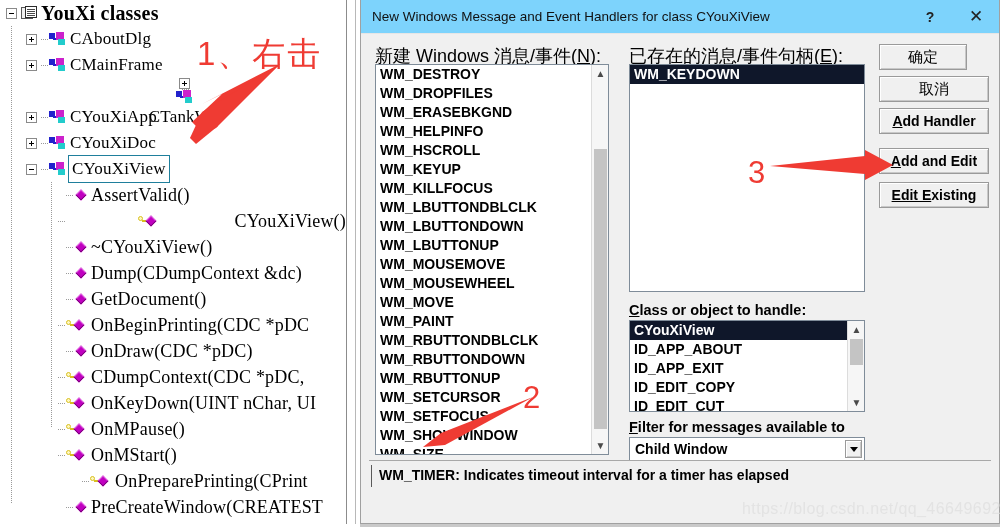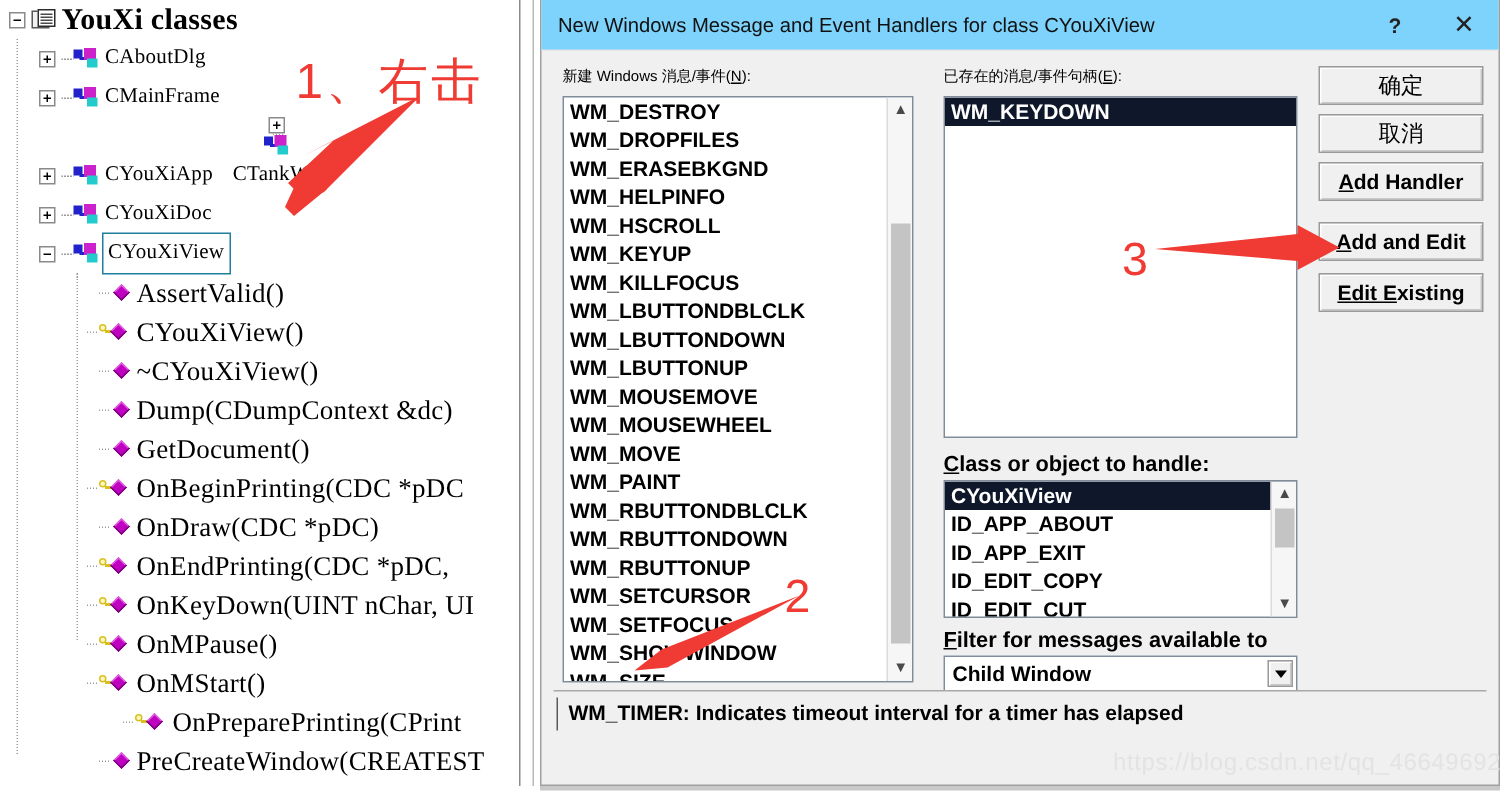--- a/index.html
+++ b/index.html
@@ -27,21 +27,21 @@
   .trow {
     position: relative;
     height: 26px;
     line-height: 26px;
     display: flex;
     align-items: center;
     white-space: nowrap;
   }
   .tlabel { font-family: "Liberation Serif", serif; letter-spacing: .2px; }
   .root .tlabel { font-size: 20px; font-weight: 700; }
-  .cls .tlabel { font-size: 14px; }
+  .cls .tlabel { font-size: 17px; }
   .mem .tlabel { font-size: 18px; }
 
   
   .exp {
     flex: 0 0 auto;
     width: 11px; height: 11px;
     border: 1px solid #8a8a8a;
     background: #fff;
     position: relative;
     margin-right: 4px;
@@ -134,21 +134,21 @@
   #helpbtn { right:46px; font-weight:700; font-size:14px; }
   #closebtn { right:0; font-size:17px; }
 
   .dlabel {
     position:absolute;
     font-family:"Liberation Sans", sans-serif;
     font-size:14.5px; color:#000; font-weight:700;
     white-space:nowrap;
   }
   .dlabel .u { text-decoration: underline; }
-  .dlabel.cn { font-weight:400; font-size:10px; }
+  .dlabel.cn { font-weight:400; font-size:18px; }
 
   
   .lbox {
     position:absolute;
     background:#ffffff;
     border:1px solid #7f8c99;
     overflow:hidden;
   }
   .lbox .inner { position:absolute; left:0; top:0; right:0; bottom:0; overflow:hidden; }
   .litem {
@@ -324,80 +324,80 @@
           </span>
           <span class="tlabel selbox">CYouXiView</span>
         </div>
         <div class="trow mem" style="padding-left:66px;">
           <span class="dots"></span>
           <span class="ico ico-mem">
             <span class="diamond"></span>
           </span>
           <span class="tlabel">AssertValid()</span>
         </div>
+        <div class="trow mem" style="padding-left:58px;justify-content:space-between;">
+          <span class="dots"></span>
+          <span class="ico ico-key">
+            <span class="key">
+              <span class="kh"></span>
+              <span class="kb"></span>
+            </span>
+            <span class="diamond"></span>
+          </span>
+          <span class="tlabel">CYouXiView()</span>
+        </div>
+        <div class="trow mem" style="padding-left:66px;">
+          <span class="dots"></span>
+          <span class="ico ico-mem">
+            <span class="diamond"></span>
+          </span>
+          <span class="tlabel">~CYouXiView()</span>
+        </div>
+        <div class="trow mem" style="padding-left:66px;">
+          <span class="dots"></span>
+          <span class="ico ico-mem">
+            <span class="diamond"></span>
+          </span>
+          <span class="tlabel">Dump(CDumpContext &amp;dc)</span>
+        </div>
+        <div class="trow mem" style="padding-left:66px;">
+          <span class="dots"></span>
+          <span class="ico ico-mem">
+            <span class="diamond"></span>
+          </span>
+          <span class="tlabel">GetDocument()</span>
+        </div>
         <div class="trow mem" style="padding-left:58px;">
           <span class="dots"></span>
           <span class="ico ico-key">
             <span class="key">
               <span class="kh"></span>
               <span class="kb"></span>
             </span>
             <span class="diamond"></span>
           </span>
-          <span class="tlabel">CYouXiView()</span>
-        </div>
-        <div class="trow mem" style="padding-left:66px;">
-          <span class="dots"></span>
-          <span class="ico ico-mem">
-            <span class="diamond"></span>
-          </span>
-          <span class="tlabel">~CYouXiView()</span>
-        </div>
-        <div class="trow mem" style="padding-left:66px;">
-          <span class="dots"></span>
-          <span class="ico ico-mem">
-            <span class="diamond"></span>
-          </span>
-          <span class="tlabel">Dump(CDumpContext &amp;dc)</span>
-        </div>
-        <div class="trow mem" style="padding-left:66px;">
-          <span class="dots"></span>
-          <span class="ico ico-mem">
-            <span class="diamond"></span>
-          </span>
-          <span class="tlabel">GetDocument()</span>
+          <span class="tlabel">OnBeginPrinting(CDC *pDC</span>
+        </div>
+        <div class="trow mem" style="padding-left:66px;">
+          <span class="dots"></span>
+          <span class="ico ico-mem">
+            <span class="diamond"></span>
+          </span>
+          <span class="tlabel">OnDraw(CDC *pDC)</span>
         </div>
         <div class="trow mem" style="padding-left:58px;">
           <span class="dots"></span>
           <span class="ico ico-key">
             <span class="key">
               <span class="kh"></span>
               <span class="kb"></span>
             </span>
             <span class="diamond"></span>
           </span>
-          <span class="tlabel">OnBeginPrinting(CDC *pDC</span>
-        </div>
-        <div class="trow mem" style="padding-left:66px;">
-          <span class="dots"></span>
-          <span class="ico ico-mem">
-            <span class="diamond"></span>
-          </span>
-          <span class="tlabel">OnDraw(CDC *pDC)</span>
-        </div>
-        <div class="trow mem" style="padding-left:58px;">
-          <span class="dots"></span>
-          <span class="ico ico-key">
-            <span class="key">
-              <span class="kh"></span>
-              <span class="kb"></span>
-            </span>
-            <span class="diamond"></span>
-          </span>
-          <span class="tlabel">OnEndPrinting(CDC *pDC,</span>
+          <span class="tlabel">CDumpContext(CDC *pDC,</span>
         </div>
         <div class="trow mem" style="padding-left:58px;">
           <span class="dots"></span>
           <span class="ico ico-key">
             <span class="key">
               <span class="kh"></span>
               <span class="kb"></span>
             </span>
             <span class="diamond"></span>
           </span>
@@ -536,21 +536,21 @@
       <span class="u">F</span><span>ilter for messages available to</span>
     </div>
     <div id="combo" style="left:268px; top:437px; width:236px; height:24px;">
       <div class="cval">Child Window</div>
       <div class="carrow">
           <div class="tri"></div>
         </div>
     </div>
 
     <div id="buttons">
-        <div class="dbtn cn" style="left:518px; top:44px; width:110px; height:26px;">确定</div>
+        <div class="dbtn cn" style="left:518px; top:44px; width:88px; height:26px;">确定</div>
         <div class="dbtn cn" style="left:518px; top:76px; width:110px; height:26px;">取消</div>
         <div class="dbtn" style="left:518px; top:108px; width:110px; height:26px;"><span class="u">A</span>dd Handler</div>
         <div class="dbtn" style="left:518px; top:148px; width:110px; height:26px;"><span class="u">A</span>dd and Edit</div>
         <div class="dbtn" style="left:518px; top:182px; width:110px; height:26px;"><span class="u">Edit E</span>xisting</div>
       </div>
 
     <div id="statusbox">
       <div class="sbar"></div>
       <div id="statustext">WM_TIMER:  Indicates timeout interval for a timer has elapsed</div>
     </div>

